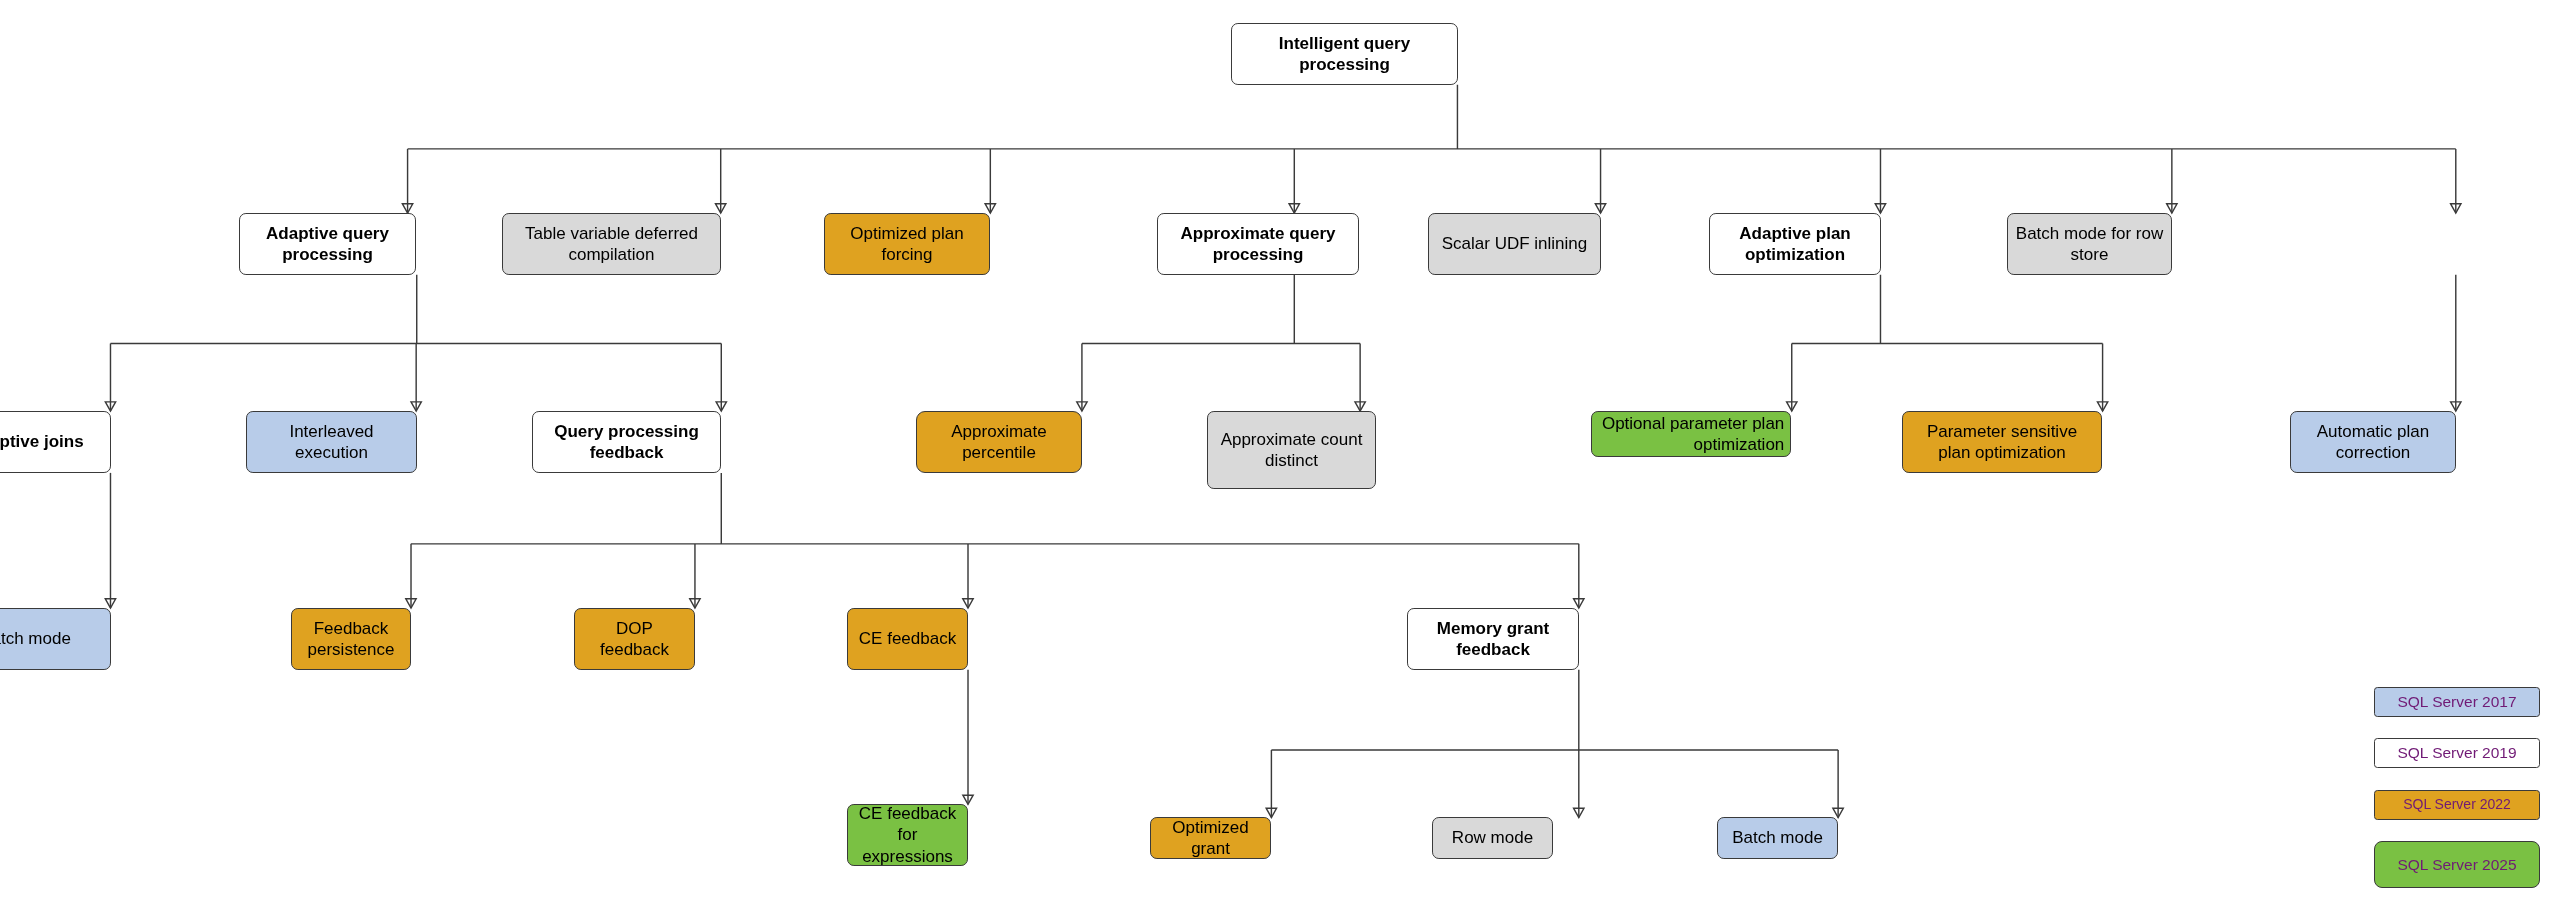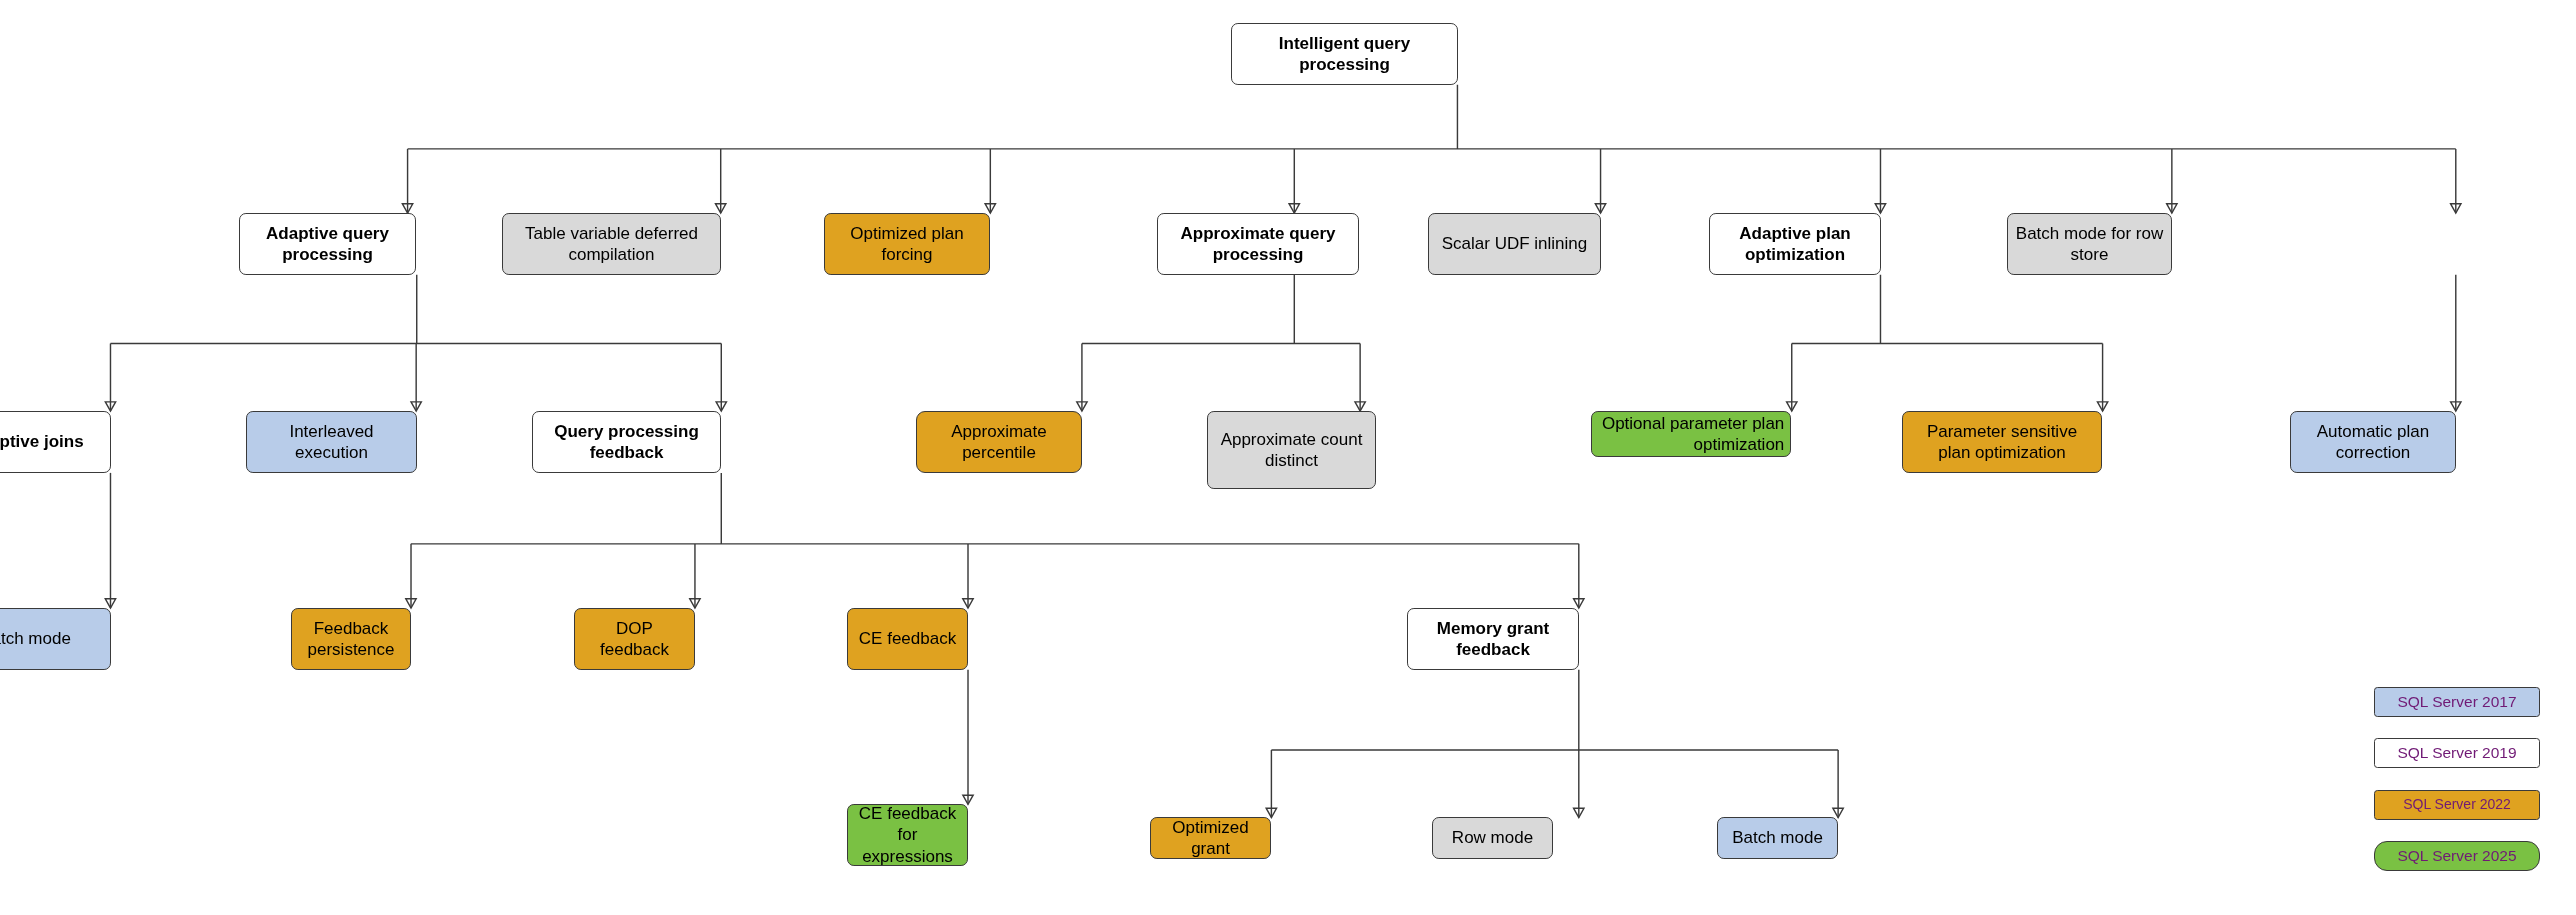--- a/index.html
+++ b/index.html
@@ -129,15 +129,15 @@
     <div class="node gold" style="left: 574px; top: 608px; width: 121px; height: 62px;">DOP feedback</div>
     <div class="node gold" style="left: 847px; top: 608px; width: 121px; height: 62px;">CE feedback</div>
     <div class="node white bold" style="left: 1407px; top: 608px; width: 172px; height: 62px;">Memory grant feedback</div>
     <div class="node green" style="left: 847px; top: 804px; width: 121px; height: 62px;">CE feedback for expressions</div>
     <div class="node gold" style="left: 1150px; top: 817px; width: 121px; height: 42px;">Optimized grant</div>
     <div class="node grey" style="left: 1432px; top: 817px; width: 121px; height: 42px;">Row mode</div>
     <div class="node blue" style="left: 1717px; top: 817px; width: 121px; height: 42px;">Batch mode</div>
     <div class="legend-item node blue" style="left: 2374px; top: 687px; width: 166px; height: 30px; border-radius: 3.4px; font-size: 15.5px;">SQL Server 2017</div>
     <div class="legend-item node white" style="left: 2374px; top: 738px; width: 166px; height: 30px; border-radius: 3.4px; font-size: 15.5px;">SQL Server 2019</div>
     <div class="legend-item node gold" style="left: 2374px; top: 790px; width: 166px; height: 30px; border-radius: 3.4px; font-size: 14px;">SQL Server 2022</div>
-    <div class="legend-item node green" style="left: 2374px; top: 841px; width: 166px; height: 30px; border-radius: 13px; font-size: 15.5px;">SQL Server 2025</div>
+    <div class="legend-item node green" style="left: 2374px; top: 841px; width: 166px; height: 47px; border-radius: 8px; font-size: 15.5px;">SQL Server 2025</div>
   </div>
 
 
 </body></html>

